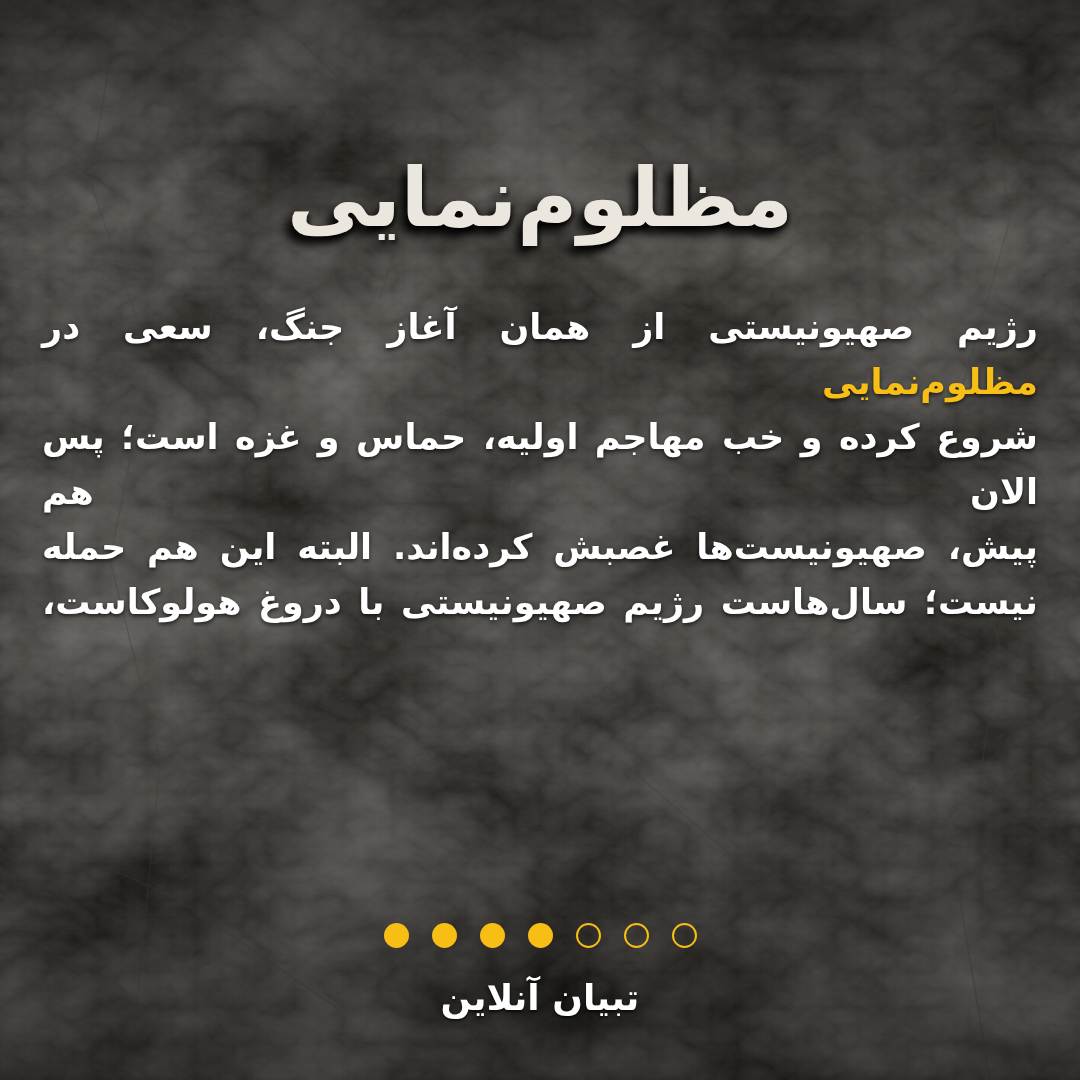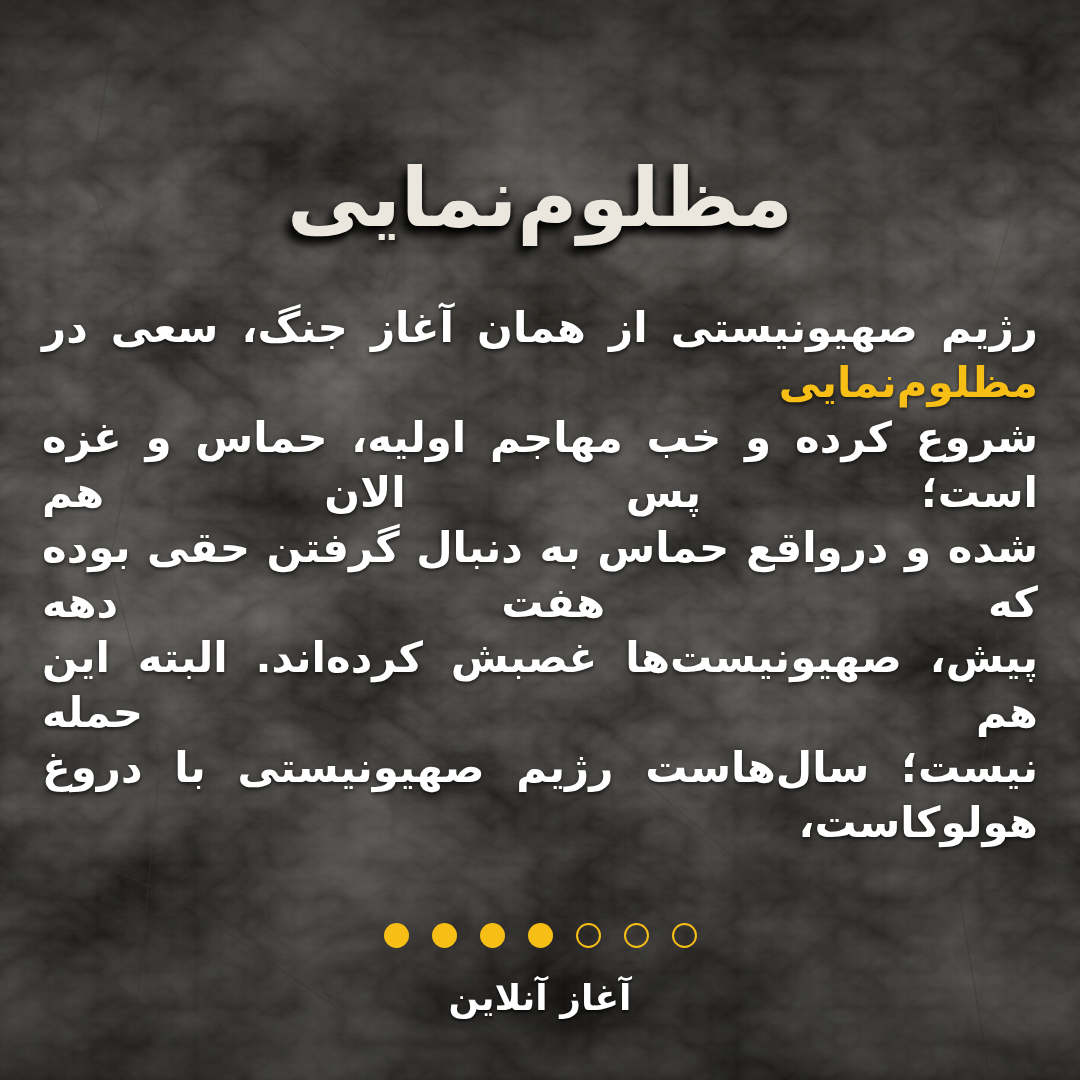--- a/index.html
+++ b/index.html
@@ -33,21 +33,21 @@
     font-weight:bold;
     color:#ece7de;
     letter-spacing:1px;
     text-shadow:-6px 8px 10px rgba(0,0,0,0.95), 2px 3px 5px rgba(0,0,0,0.8);
   }
   .body-text {
     position:absolute;
     top:300px; right:42px; left:42px;
     direction:rtl;
     color:#ffffff;
-    font-size:42px;
+    font-size:35px;
     font-weight:bold;
     line-height:55px;
     text-shadow:0 2px 4px rgba(0,0,0,0.7);
   }
   .body-text .jline { text-align:justify; text-align-last:justify; }
   .body-text .cline { text-align:center; }
   .hl { color:var(--accent, #f7be16); }
   .dots {
     position:absolute;
     top:923px; left:0; width:100%;
@@ -117,32 +117,31 @@
     </g>
   </svg>
 
   <div class="vignette"></div>
 
   <h1 class="title">مظلوم‌نمایی</h1>
 
   <div class="body-text">
     <div class="jline"><span>رژیم صهیونیستی از همان آغاز جنگ، سعی در</span> <span class="hl">مظلوم‌نمایی</span></div>
     <div class="jline">شروع کرده و خب مهاجم اولیه، حماس و غزه است؛ پس الان هم</div>
-    <div class="jline">شده و درواقع حماس به دنبال گرفتن حقی بوده که هفت دهه</div>
     <div class="jline">پیش، صهیونیست‌ها غصبش کرده‌اند. البته این هم حمله</div>
     <div class="jline">نیست؛ سال‌هاست رژیم صهیونیستی با دروغ هولوکاست،</div>
   </div>
 
   <div class="dots">
       <span class="dot filled"></span>
       <span class="dot filled"></span>
       <span class="dot filled"></span>
       <span class="dot filled"></span>
       <span class="dot outline"></span>
       <span class="dot outline"></span>
       <span class="dot outline"></span>
     </div>
 
   <div class="footer">
-    <div class="logo-fa">آغاز آنلاین</div>
+    <div class="logo-fa">تبیان آنلاین</div>
   </div>
 
 </div>
 
 </body></html>

